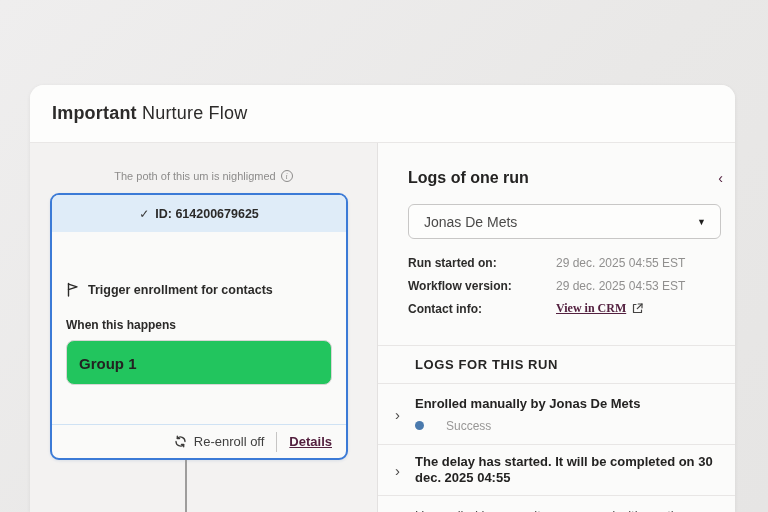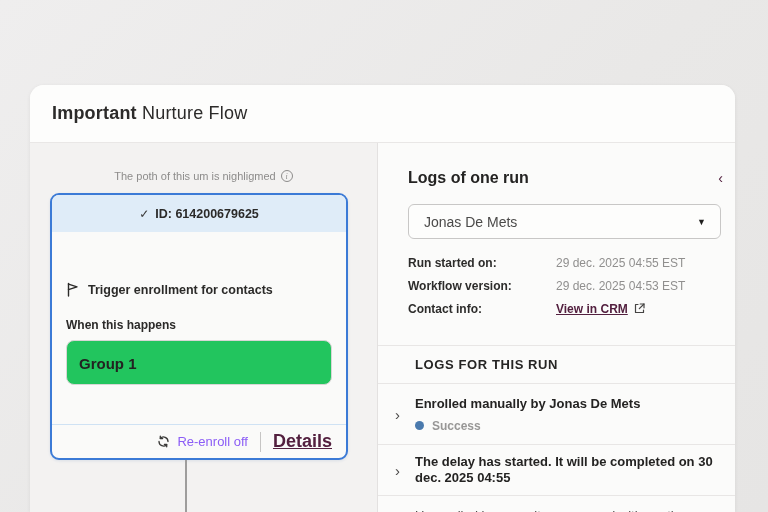--- a/index.html
+++ b/index.html
@@ -62,24 +62,24 @@
   .group-title { font-size:15px; font-weight:700; color:#232221; }
   .group-pill {
     margin-top:11px; background:#ebeae9; border-radius:6px;
     padding:10px 12px; font-size:13px; color:#5f5e5d;
   }
   .tc-footer {
     position:absolute; left:0; right:0; bottom:0; height:34px;
     border-top:1px solid #cfe2f4; display:flex; align-items:center;
     justify-content:flex-end; padding-right:14px;
   }
-  .reenroll { display:flex; align-items:center; gap:7px; font-size:13px; color:#8b5cf6; }
+  .reenroll { display:flex; align-items:center; gap:7px; font-size:13px; color:#404040; }
   .footer-vdiv { width:1px; height:20px; background:#c6c5c4; margin:0 12px; }
   .details-link {
-    font-size:18px; font-weight:700; color:#53203f;
+    font-size:13px; font-weight:700; color:#53203f;
     text-decoration:underline; cursor:pointer;
   }
   .connector { position:absolute; left:155px; top:317px; width:2px; height:52px; background:#9e9d9c; }
 
   
   .logs { flex:1; background:#fbfbfa; overflow:hidden; }
   .logs-top { padding:26px 12px 0 30px; }
   .logs-header-row { display:flex; align-items:baseline; justify-content:space-between; }
   .logs-title { font-size:16px; font-weight:700; color:#242322; }
   .back-link { display:flex; align-items:center; gap:5px; cursor:pointer; }
@@ -90,33 +90,33 @@
     border:1px solid #c8c7c6; border-radius:6px;
     display:flex; align-items:center; justify-content:space-between;
     padding:0 14px 0 15px; cursor:pointer; margin-right:2px;
   }
   .dropdown-value { font-size:14px; color:#4b4a49; }
   .caret { font-size:9px; color:#1f1e1d; }
   .info-rows { margin-top:17px; padding-bottom:20px; }
   .info-row { display:flex; align-items:center; margin-bottom:10px; height:13px; }
   .info-label { width:148px; font-size:12px; font-weight:700; color:#2d2c2b; }
   .info-value { font-size:12px; color:#908f8e; }
-  .crm-link { display:flex; align-items:center; gap:6px; cursor:pointer; }
+  .crm-link { display:flex; align-items:center; gap:6px; cursor:pointer;font-family:Liberation Serif, serif; }
   .crm-text { font-size:12px; font-weight:700; color:#53203f; text-decoration:underline; }
   .section-title {
     border-top:1px solid #e8e6e5; border-bottom:1px solid #e8e6e5;
     padding:11px 0 11px 37px; font-size:13px; font-weight:700;
     letter-spacing:.6px; color:#262524;
   }
   .entry { display:flex; align-items:center; border-bottom:1px solid #e8e6e5; padding:10px 12px 10px 17px; }
   .entry-chev { width:20px; font-size:15px; color:#4a4948; flex:none; line-height:1; }
   .entry-main { min-width:0; }
   .entry-title { font-size:13px; font-weight:700; color:#242322; line-height:16.5px; }
   .entry-title.regular { font-weight:400; color:#4b4a49; white-space:nowrap; overflow:hidden; }
-  .entry-status { display:flex; align-items:center; gap:8px; margin-top:6px;font-weight:bold; }
+  .entry-status { display:flex; align-items:center; gap:22px; margin-top:6px; }
   .status-dot { width:9px; height:9px; border-radius:50%; background:#4a7aad; }
   .status-text { font-size:12px; color:#989796; }
   .e1 { padding-top:12px; padding-bottom:11px; }
   .e2 { padding-top:9px; padding-bottom:8px; }
   .e3 { padding-top:12px; height:60px; align-items:flex-start; }
   svg { display:block; }
 </style>
 </head>
 <body>
 

